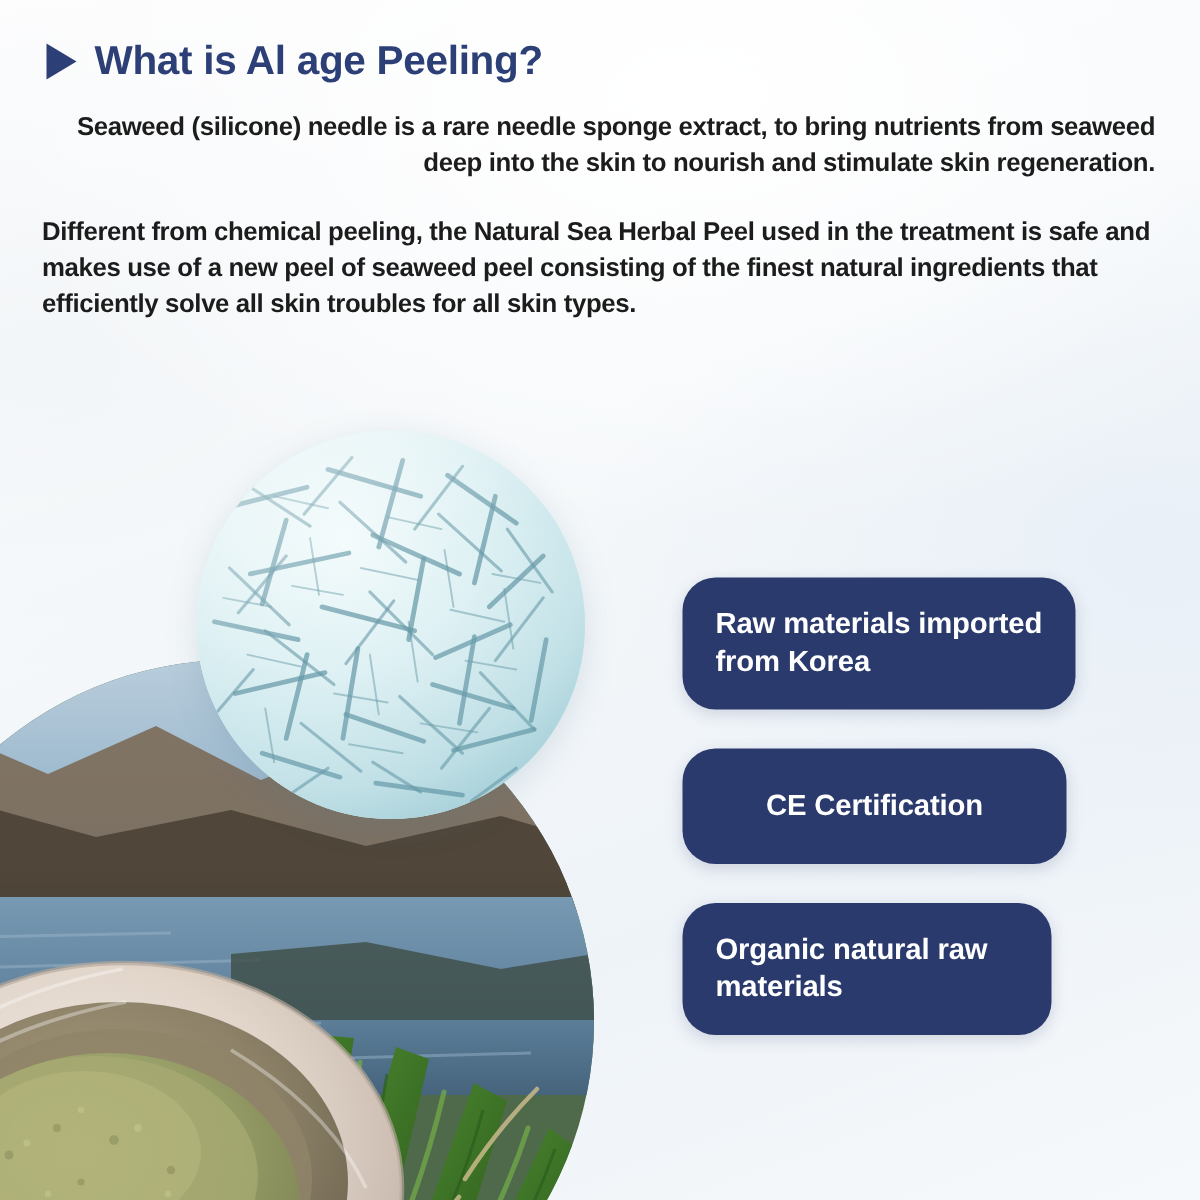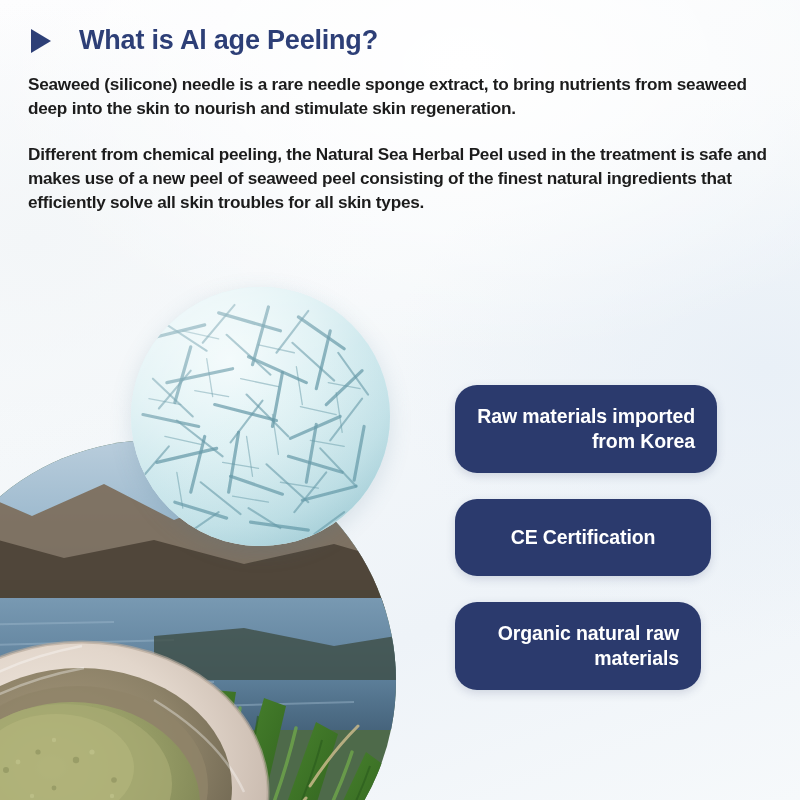--- a/index.html
+++ b/index.html
@@ -33,21 +33,21 @@
     position: absolute;
     left: 0; top: 0;
     width: 800px;
     padding: 26px 30px 0 28px;
     z-index: 40;
   }
 
   #title-row {
     display: flex;
     align-items: center;
-    gap: 28px;
+    gap: 12px;
     margin-bottom: 16px;
   }
 
   #bullet-triangle {
     width: 0; height: 0;
     border-left: 20px solid #2d3f77;
     border-top: 12px solid transparent;
     border-bottom: 12px solid transparent;
     flex: 0 0 auto;
     margin-left: 3px;
@@ -64,21 +64,21 @@
 
   .body-para {
     font-size: 17.2px;
     font-weight: 600;
     color: #1c1c1c;
     line-height: 1.42;
     letter-spacing: -0.25px;
     max-width: 745px;
   }
 
-  #para-1 { margin-bottom: 21px; }
+  #para-1 { margin-bottom: 21px; text-align: right; }
 
   
   #needle-disc {
     position: absolute;
     left: 131px;
     top: 287px;
     width: 259px;
     height: 259px;
     border-radius: 50%;
     overflow: hidden;
@@ -121,21 +121,20 @@
   .badge {
     background: #2b3a6d;
     color: #ffffff;
     border-radius: 22px;
     font-size: 19.5px;
     font-weight: 700;
     line-height: 1.28;
     letter-spacing: -0.1px;
     padding: 19px 22px;
     box-shadow: 0 3px 10px rgba(40,55,100,0.17);
-    text-align: right;
   }
 
   .badge-centered {
     text-align: center;
     padding: 26px 9px;
   }
 
   #badge-1 { margin-bottom: 26px; }
   #badge-2 { margin-bottom: 26px; width: 256px; }
   #badge-3 { width: 246px; }

